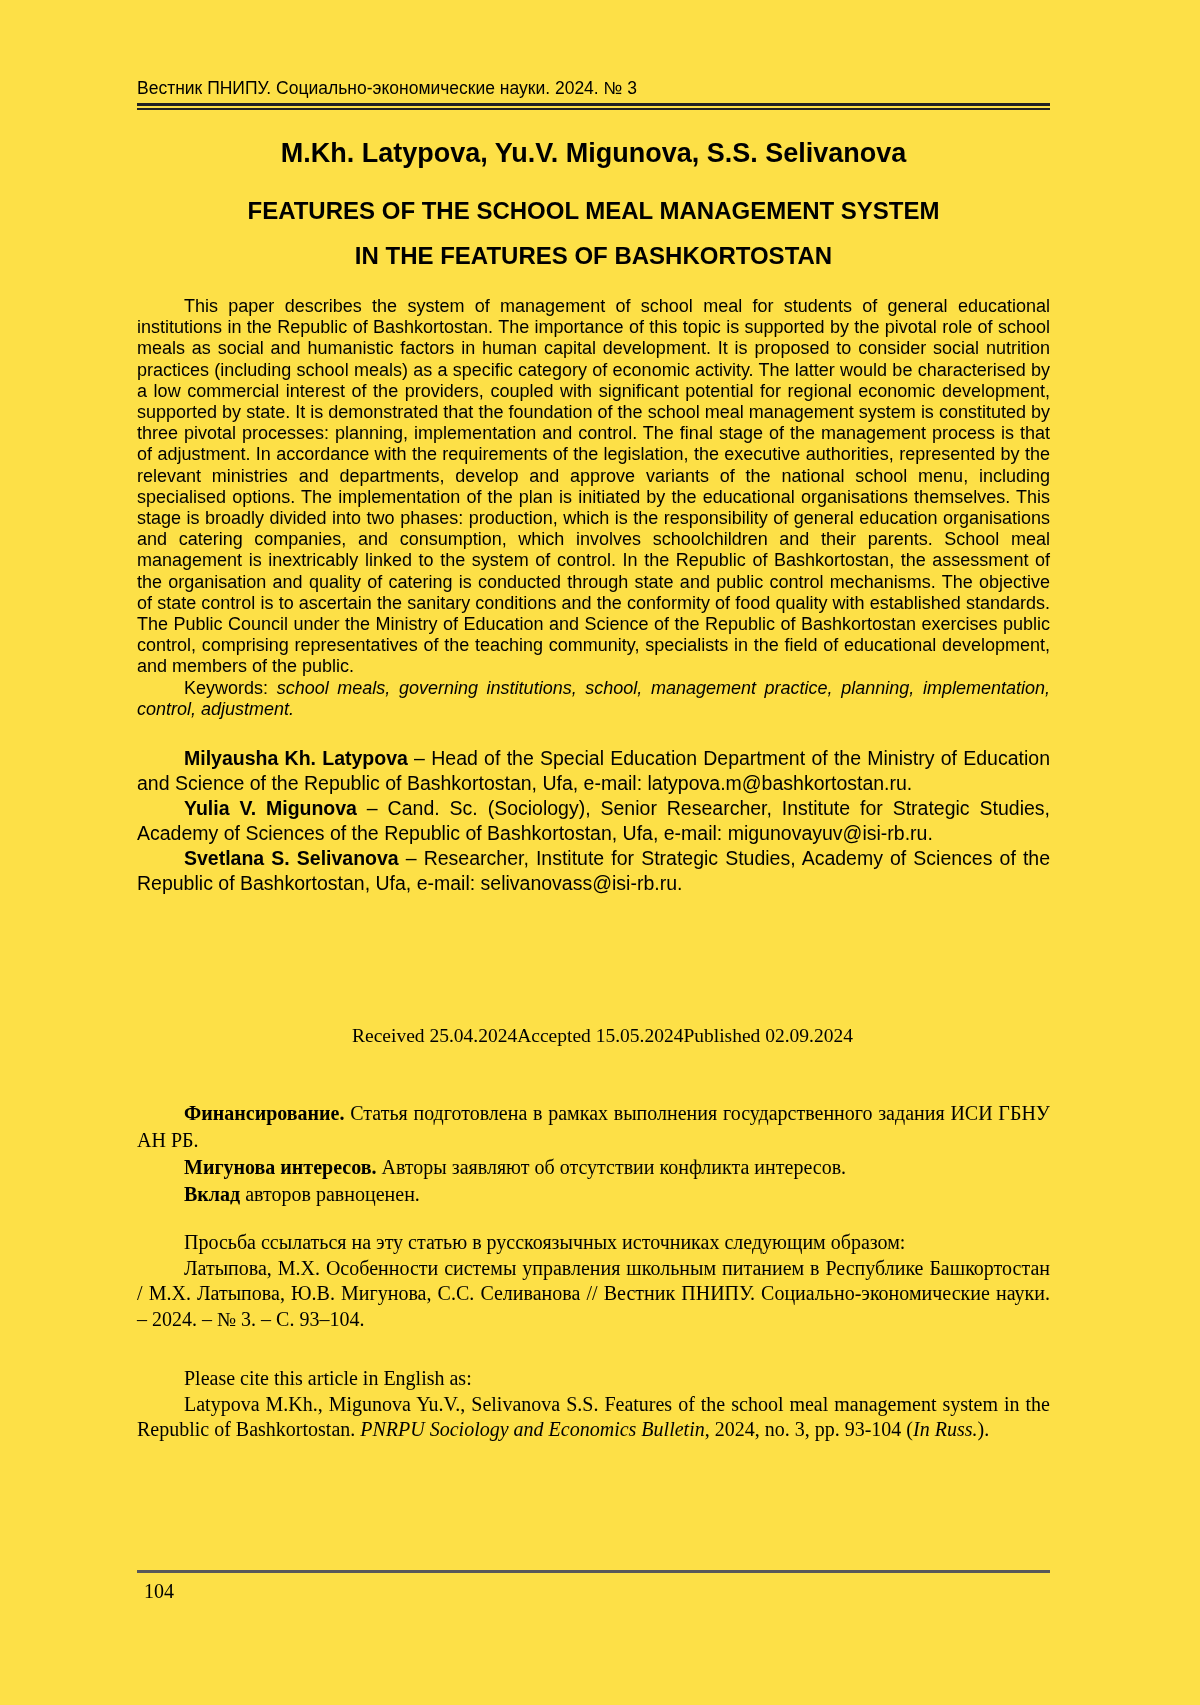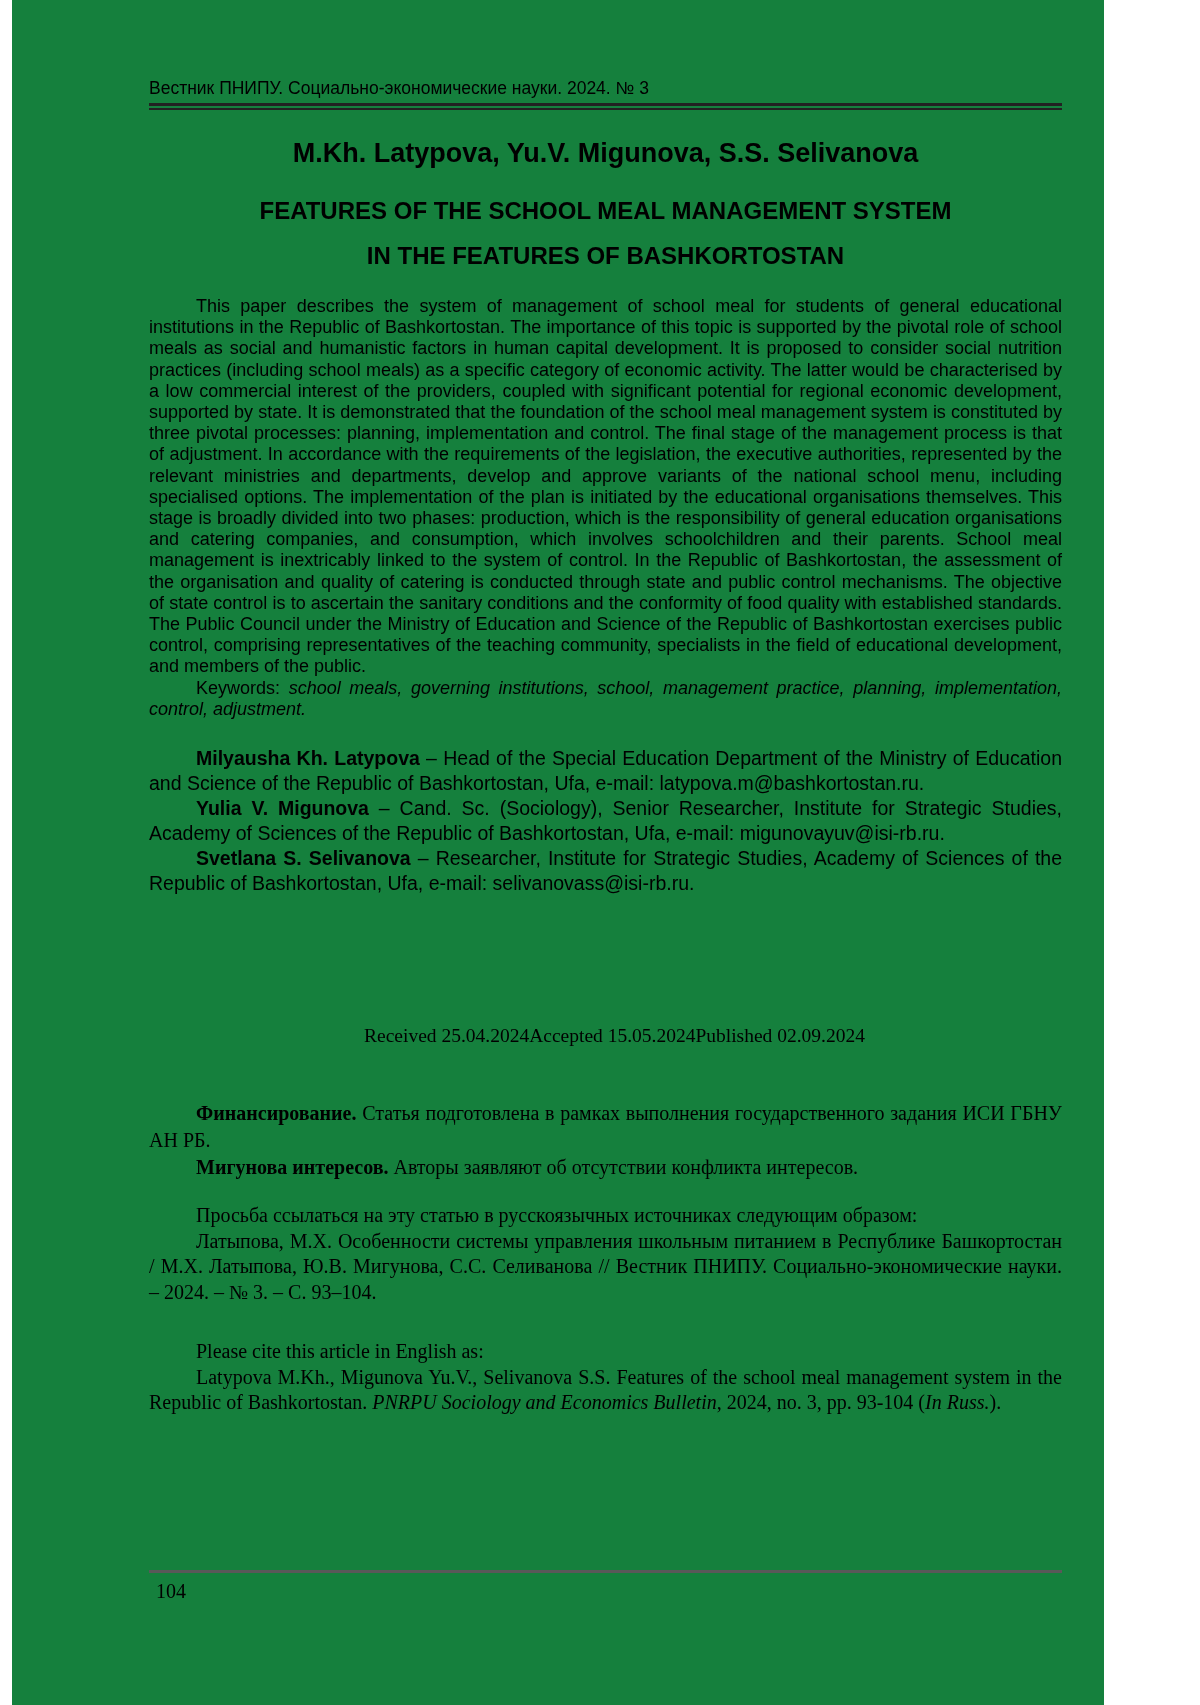--- a/index.html
+++ b/index.html
@@ -1,20 +1,19 @@
 <!DOCTYPE html>
 <html><head>
 <meta charset="utf-8">
 <style>
   html,body { margin:0; padding:0; background:#ffffff; }
   .page {
-    position:relative; width:1092px; height:1705px; background:#15803d;
+    position:relative; width:1200px; height:1705px; background:#fde047;
     color:#000; overflow:hidden;
     font-family:"Liberation Sans", sans-serif;
-    margin-left:12px;
   }
   .content { position:absolute; left:137px; top:0; width:913px; }
 
   .running-head { margin-top:78px; font-size:17.5px; line-height:20px; }
   .double-rule { margin-top:5px; height:2px; border-top:3px solid #222; border-bottom:2px solid #222; }
 
   .authors { margin-top:30px; text-align:center; font-weight:bold; font-size:27px; line-height:26px; }
   .title   { margin:22px 0 0 0; text-align:center; font-weight:bold; font-size:24px; line-height:45px; }
 
   .abstract { margin:18px 0 0 0; font-size:18px; line-height:21.2px; text-align:justify; text-indent:47px; }
@@ -70,20 +69,21 @@
 
     <div class="dates">
       <span>Received 25.04.2024</span>
       <span>Accepted 15.05.2024</span>
       <span>Published 02.09.2024</span>
     </div>
 
     <div class="notes">
       <p><b>Финансирование.</b><span> Статья подготовлена в рамках выполнения государственного задания ИСИ ГБНУ АН РБ.</span></p>
       <p><b>Мигунова интересов.</b><span> Авторы заявляют об отсутствии конфликта интересов.</span></p>
+      <p><b>Вклад</b><span> авторов равноценен.</span></p>
     </div>
 
     <div class="cite-ru">
       <p>Просьба ссылаться на эту статью в русскоязычных источниках следующим образом:</p>
       <p>Латыпова, М.Х. Особенности системы управления школьным питанием в Республике Башкортостан / М.Х. Латыпова, Ю.В. Мигунова, С.С. Селиванова // Вестник ПНИПУ. Социально-экономические науки. – 2024. – № 3. – С. 93–104.</p>
     </div>
 
     <div class="cite-en">
       <p>Please cite this article in English as:</p>
       <p><span>Latypova M.Kh., Migunova Yu.V., Selivanova S.S. Features of the school meal management system in the Republic of Bashkortostan. </span><span class="it">PNRPU Sociology and Economics Bulletin</span><span>, 2024, no. 3, pp. 93-104 (</span><span class="it">In Russ.</span><span>).</span></p>

